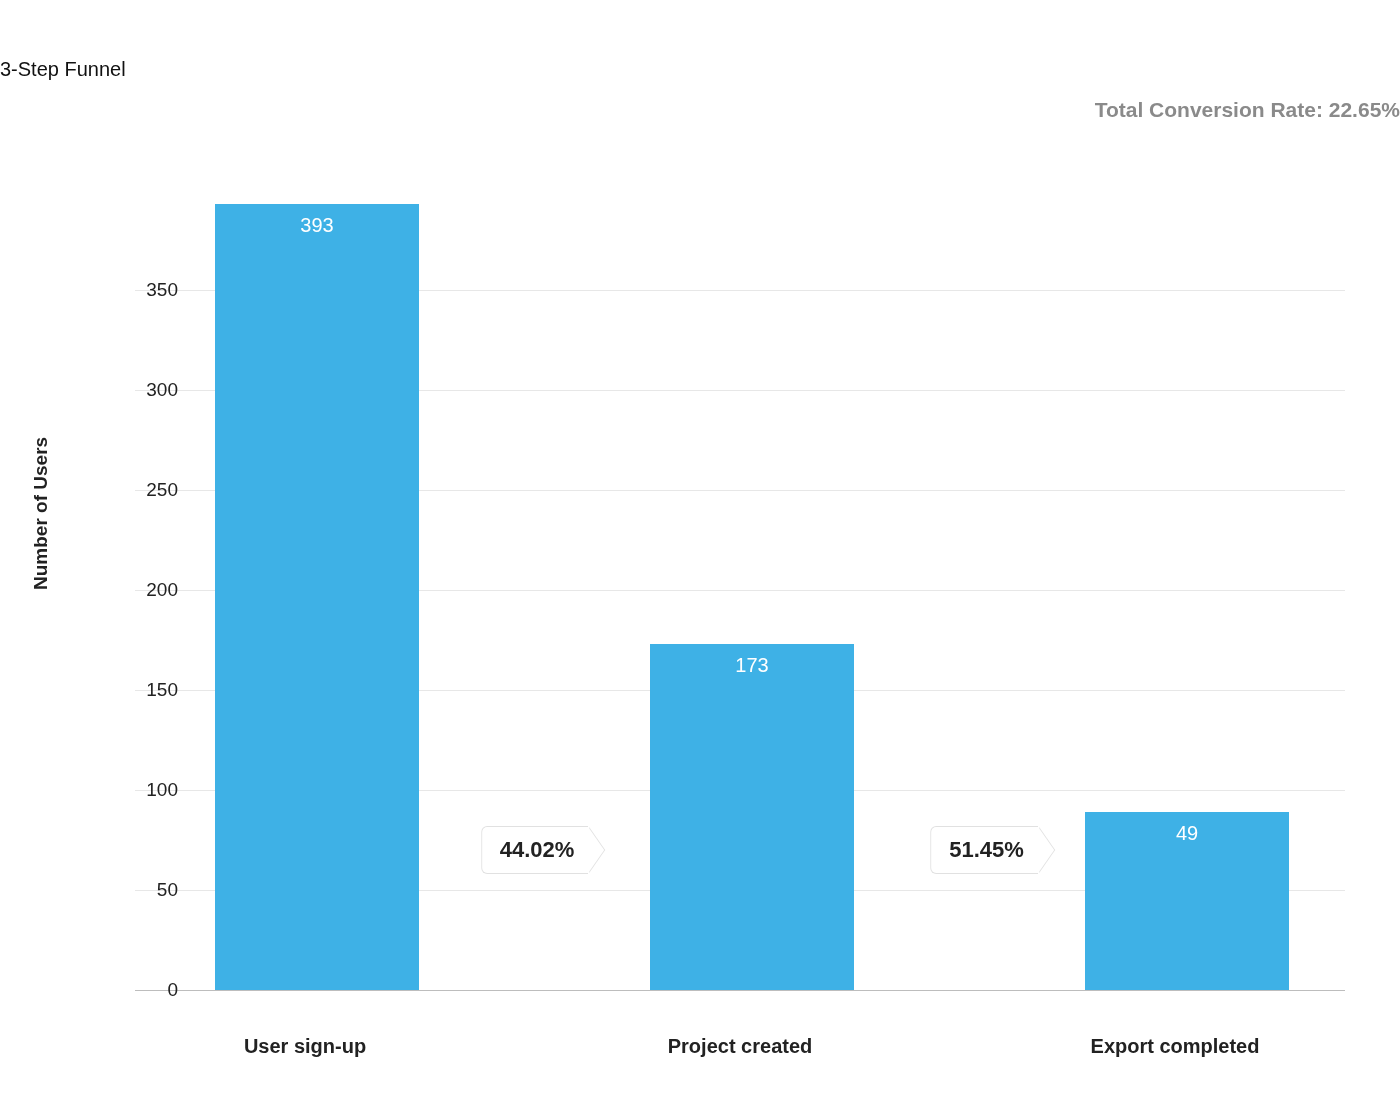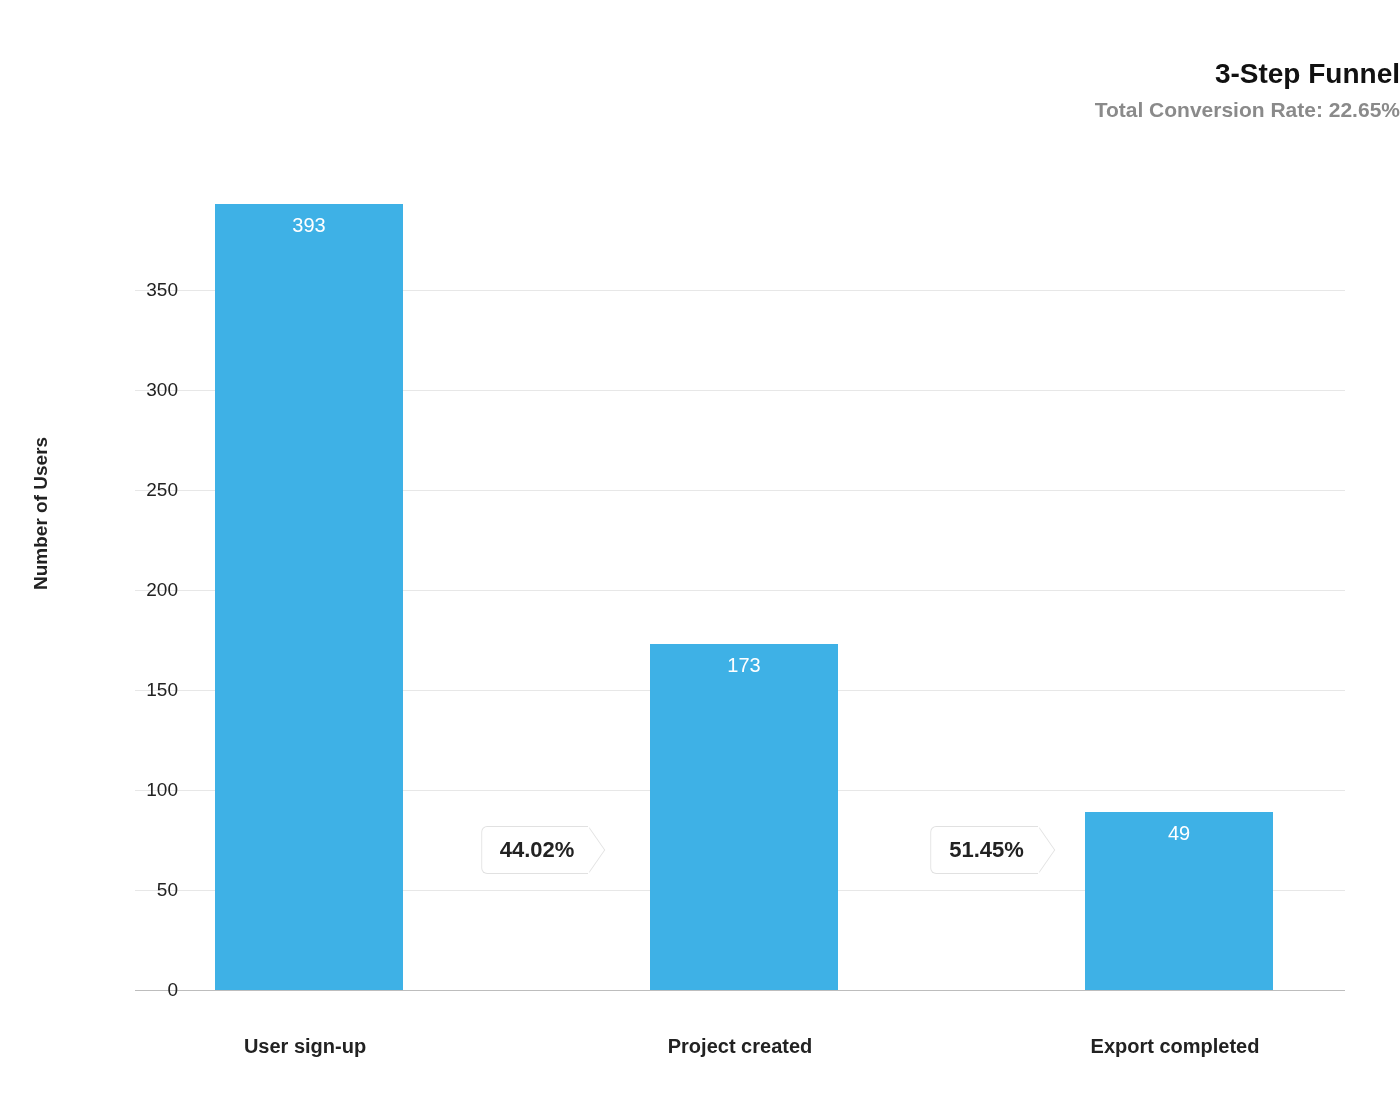--- a/index.html
+++ b/index.html
@@ -15,23 +15,23 @@
   .chart-wrap {
     position: relative;
     width: 1400px;
     height: 1094px;
   }
   .title {
     position: absolute;
     top: 58px;
     left: 0;
     width: 100%;
-    text-align: right;
-    font-size: 28px;
-    font-weight: 700;
+    text-align: left;
+    font-size: 20px;
+    font-weight: 400;
     color: #111;
   }
   .subtitle {
     position: absolute;
     top: 98px;
     left: 0;
     width: 100%;
     text-align: right;
     font-size: 21px;
     font-weight: 600;
@@ -70,21 +70,21 @@
     transform: rotate(-90deg);
     transform-origin: left top;
     font-size: 19px;
     font-weight: 700;
     color: #222;
     white-space: nowrap;
   }
   .bar {
     position: absolute;
     bottom: 0;
-    width: 188px;
+    width: 204px;
     background: #3eb1e6;
   }
   .bar-label {
     position: absolute;
     top: 10px;
     left: 0;
     width: 100%;
     text-align: center;
     color: #ffffff;
     font-size: 20px;

